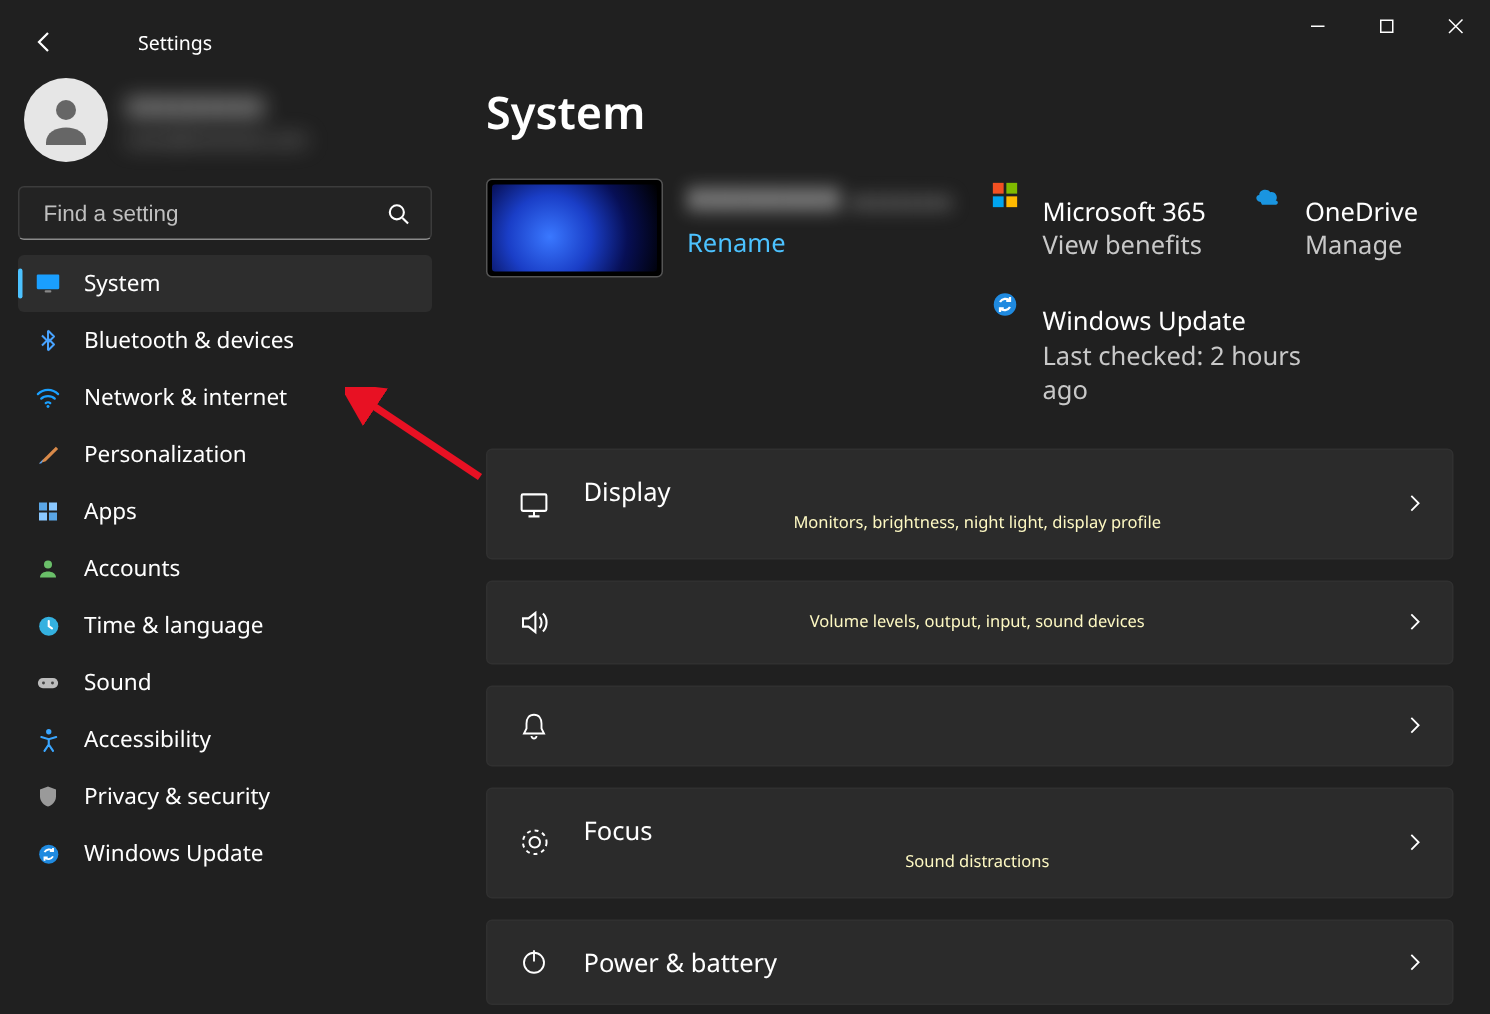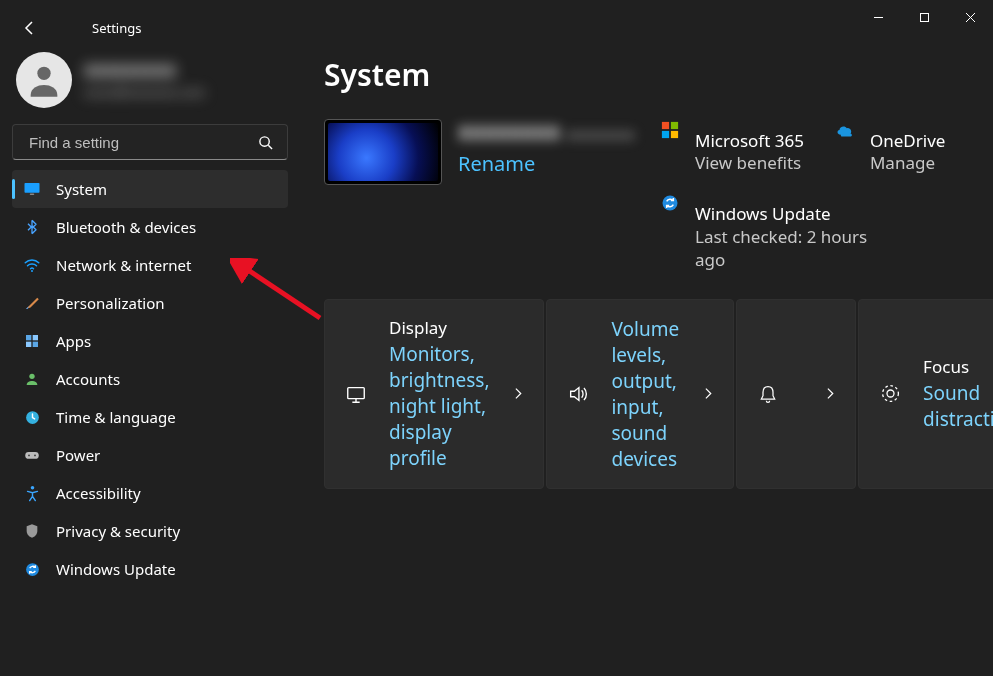--- a/index.html
+++ b/index.html
@@ -85,36 +85,36 @@
   .device-thumb-inner {
     width:100%; height:100%;
     background:
       radial-gradient(circle at 35% 60%, #3a78ff 0%, #1a3ec7 35%, #070f55 65%, #000 100%);
     border-radius:2px;
   }
   .device-info { display:flex; flex-direction:column; gap:4px; }
   .device-name-row { display:flex; gap:6px; align-items:baseline; filter:blur(6px);}
   .device-name { font-size:20px; font-weight:600;}
   .device-sub  { font-size:13px; color:#bbb;}
-  .device-rename { color:#4cc2ff; font-size:20px; cursor:pointer; }
+  .device-rename { color:#4cc2ff; font-size:17px; cursor:pointer; }
   .status-col { width:310px; display:flex; flex-direction:column; gap:18px;}
   .status-item { display:flex; gap:14px; align-items:flex-start; cursor:pointer;}
   .status-item .s-icon { width:22px; height:22px; display:flex; align-items:center; justify-content:center; flex-shrink:0;}
   .s-title { font-size:17px; font-weight:400; line-height:1.2;margin-top:12px;}
   .s-sub { font-size:17px; color:#c8c8c8;}
   
-  .cards { display:flex; flex-direction:row; gap:2px; }
+  .cards { display:flex; flex-direction:column; gap:14px; }
   .card {
     background:var(--card); border-radius:4px; border:1px solid #303030;
     display:flex; align-items:center; padding:16px 18px; cursor:pointer; gap:20px;
   }
   .card-icon { width:26px; display:flex; align-items:center; justify-content:center;}
   .card-body { flex:1; display:flex; flex-direction:column; gap:2px;}
   .card-title { font-size:17px; }
-  .card-sub { font-size:19px; color:#7dd3fc;}
+  .card-sub { font-size:11px; color:#fef9c3;text-align:center;}
   .chev { width:16px; display:flex; align-items:center; justify-content:center;}
   
   .annot-arrow {
     position:absolute; left:230px; top:258px; pointer-events:none;
   }
   
   svg.glyph { stroke:#fff; fill:none; stroke-width:1.5; }
 </style>
 </head>
 <body>
@@ -237,21 +237,21 @@
         <span class="nav-label">Time &amp; language</span>
       </div>
       <div class="nav-item">
         <span class="nav-icon">
           <svg width="18" height="18" viewBox="0 0 24 24">
               <rect x="3" y="8" width="18" height="9" rx="4.5" fill="#bcbcbc"></rect>
               <circle cx="8" cy="12.5" r="1.3" fill="#444"></circle>
               <circle cx="16" cy="12.5" r="1.3" fill="#444"></circle>
             </svg>
         </span>
-        <span class="nav-label">Power</span>
+        <span class="nav-label">Sound</span>
       </div>
       <div class="nav-item">
         <span class="nav-icon">
           <svg width="17" height="17" viewBox="0 0 24 24">
               <circle cx="12" cy="4" r="2.5" fill="#3aa6ff"></circle>
               <path d="M5 9 L12 11 L19 9 M12 11 V16 M12 16 L8 22 M12 16 L16 22" stroke="#3aa6ff" stroke-width="2" fill="none" stroke-linecap="round"></path>
             </svg>
         </span>
         <span class="nav-label">Accessibility</span>
       </div>

